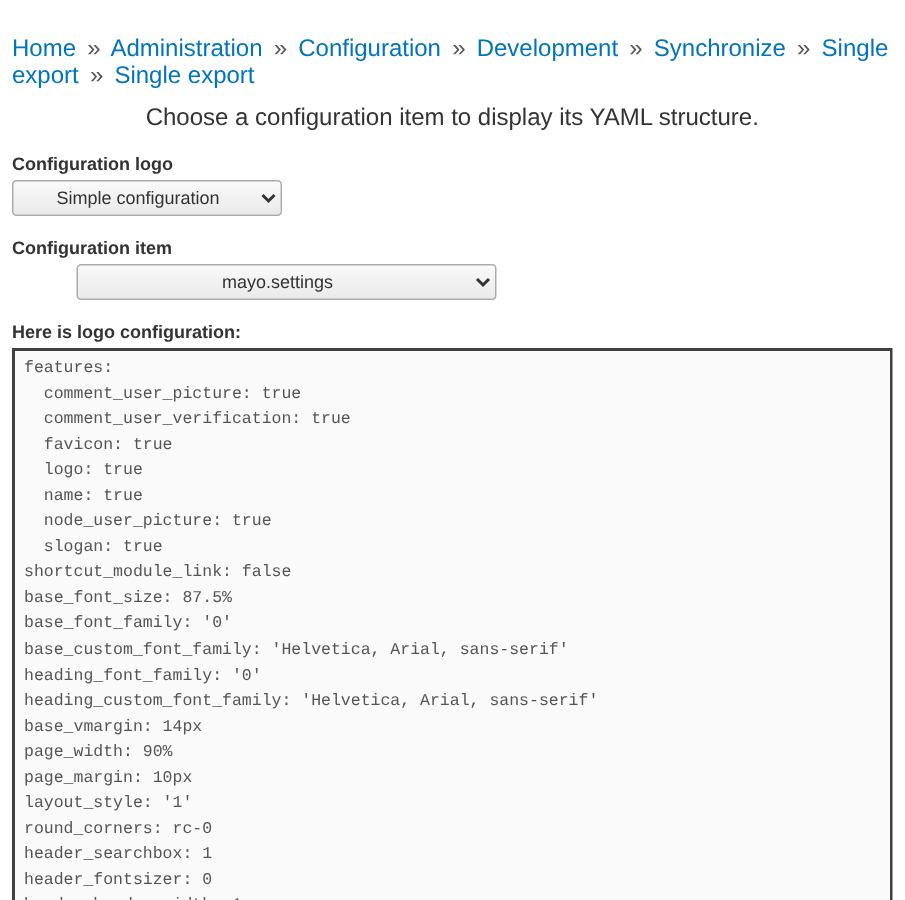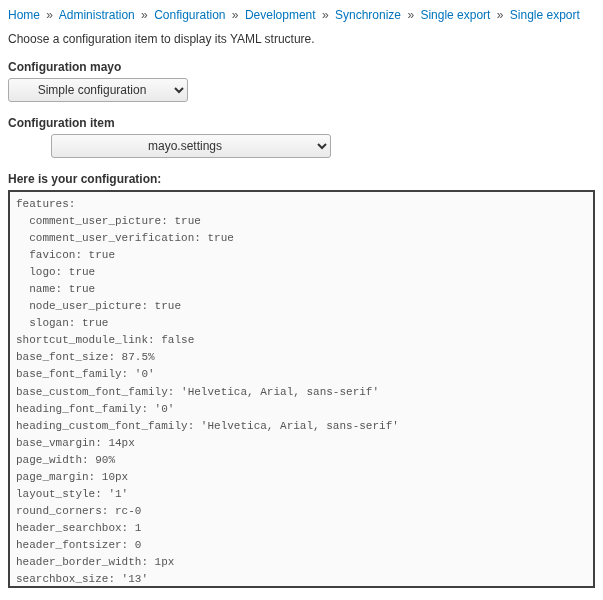--- a/index.html
+++ b/index.html
@@ -10,34 +10,36 @@
     body {
       font-family: "Lucida Grande", "Lucida Sans Unicode", Verdana, sans-serif;
       font-size: 12px;
       color: #333;
       padding: 8px;
       background: #fff;
       width: 603px;
     }
     .breadcrumb {
       margin-bottom: 10px;
-      font-size: 12px;
+      font-size: 16px;
+      margin-top: 16px;
     }
     .breadcrumb a {
       color: #0074bd;
       text-decoration: none;
     }
     .breadcrumb .sep {
       color: #555;
       margin: 0 3px;
     }
     .intro {
       margin-bottom: 14px;
       color: #333;
-      font-size: 12px;
+      font-size: 16px;
+      text-align: center;
     }
     .form-item {
       margin-bottom: 14px;
     }
     .form-item label {
       display: block;
       font-weight: bold;
       color: #333;
       margin-bottom: 4px;
       font-size: 12px;
@@ -93,35 +95,35 @@
   <a href="#">Synchronize</a>
   <span class="sep">»</span>
   <a href="#">Single export</a>
   <span class="sep">»</span>
   <a href="#">Single export</a>
 </div>
 
 <p class="intro">Choose a configuration item to display its YAML structure.</p>
 
 <div class="form-item">
-  <label>Configuration mayo</label>
+  <label>Configuration logo</label>
   <select class="config-type">
     <option>Simple configuration</option>
   </select>
 </div>
 
 <div class="form-item">
   <label>Configuration item</label>
   <select class="config-name">
     <option>mayo.settings</option>
   </select>
 </div>
 
 <div class="form-item">
-  <div class="output-label">Here is your configuration:</div>
+  <div class="output-label">Here is logo configuration:</div>
   <textarea class="yaml-output" readonly="" style="">features:
   comment_user_picture: true
   comment_user_verification: true
   favicon: true
   logo: true
   name: true
   node_user_picture: true
   slogan: true
 shortcut_module_link: false
 base_font_size: 87.5%

